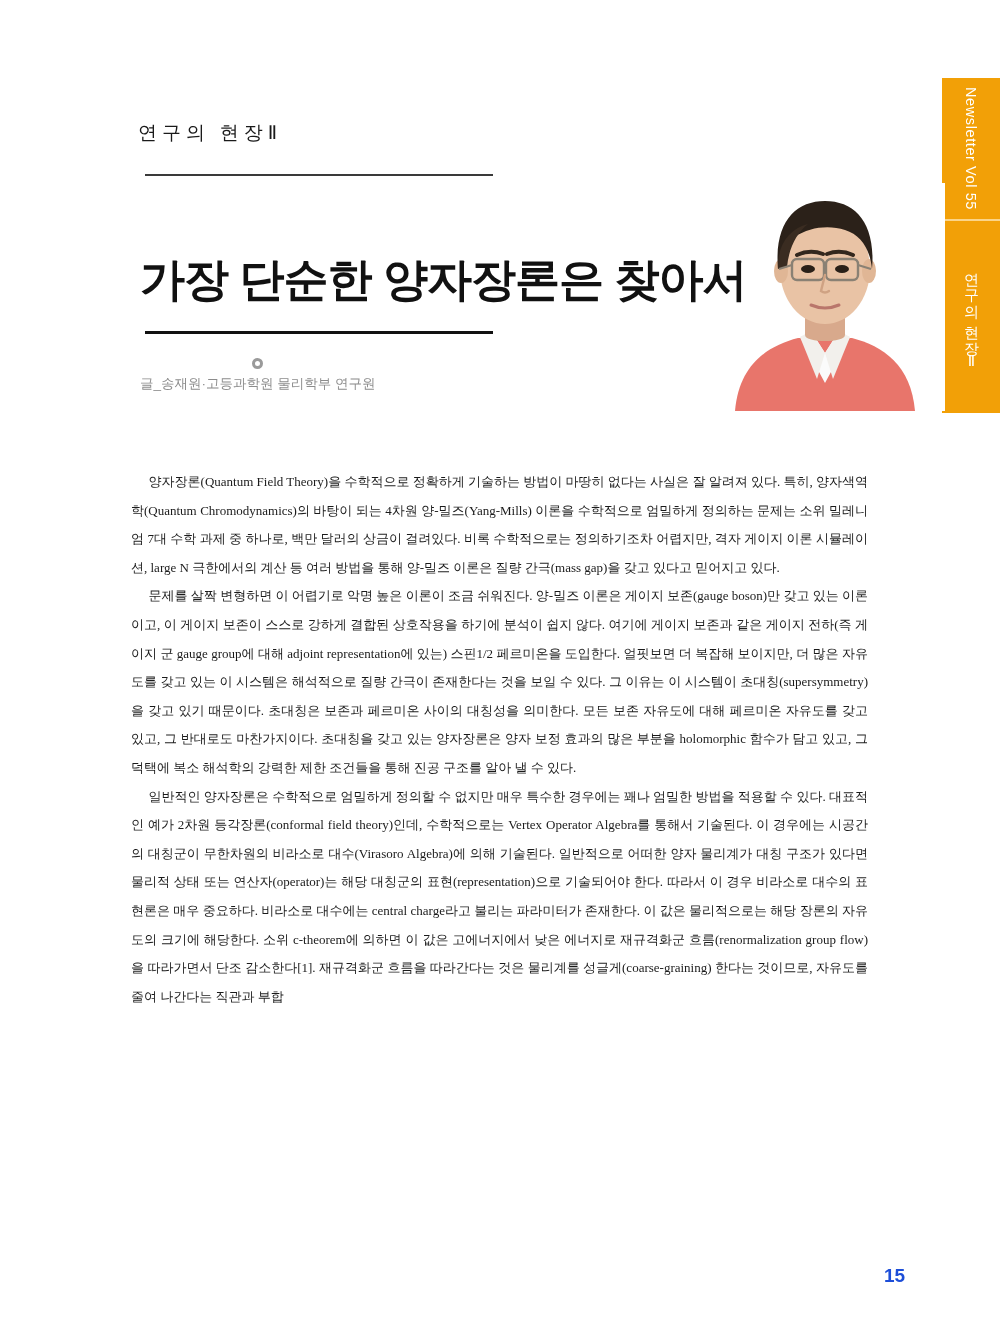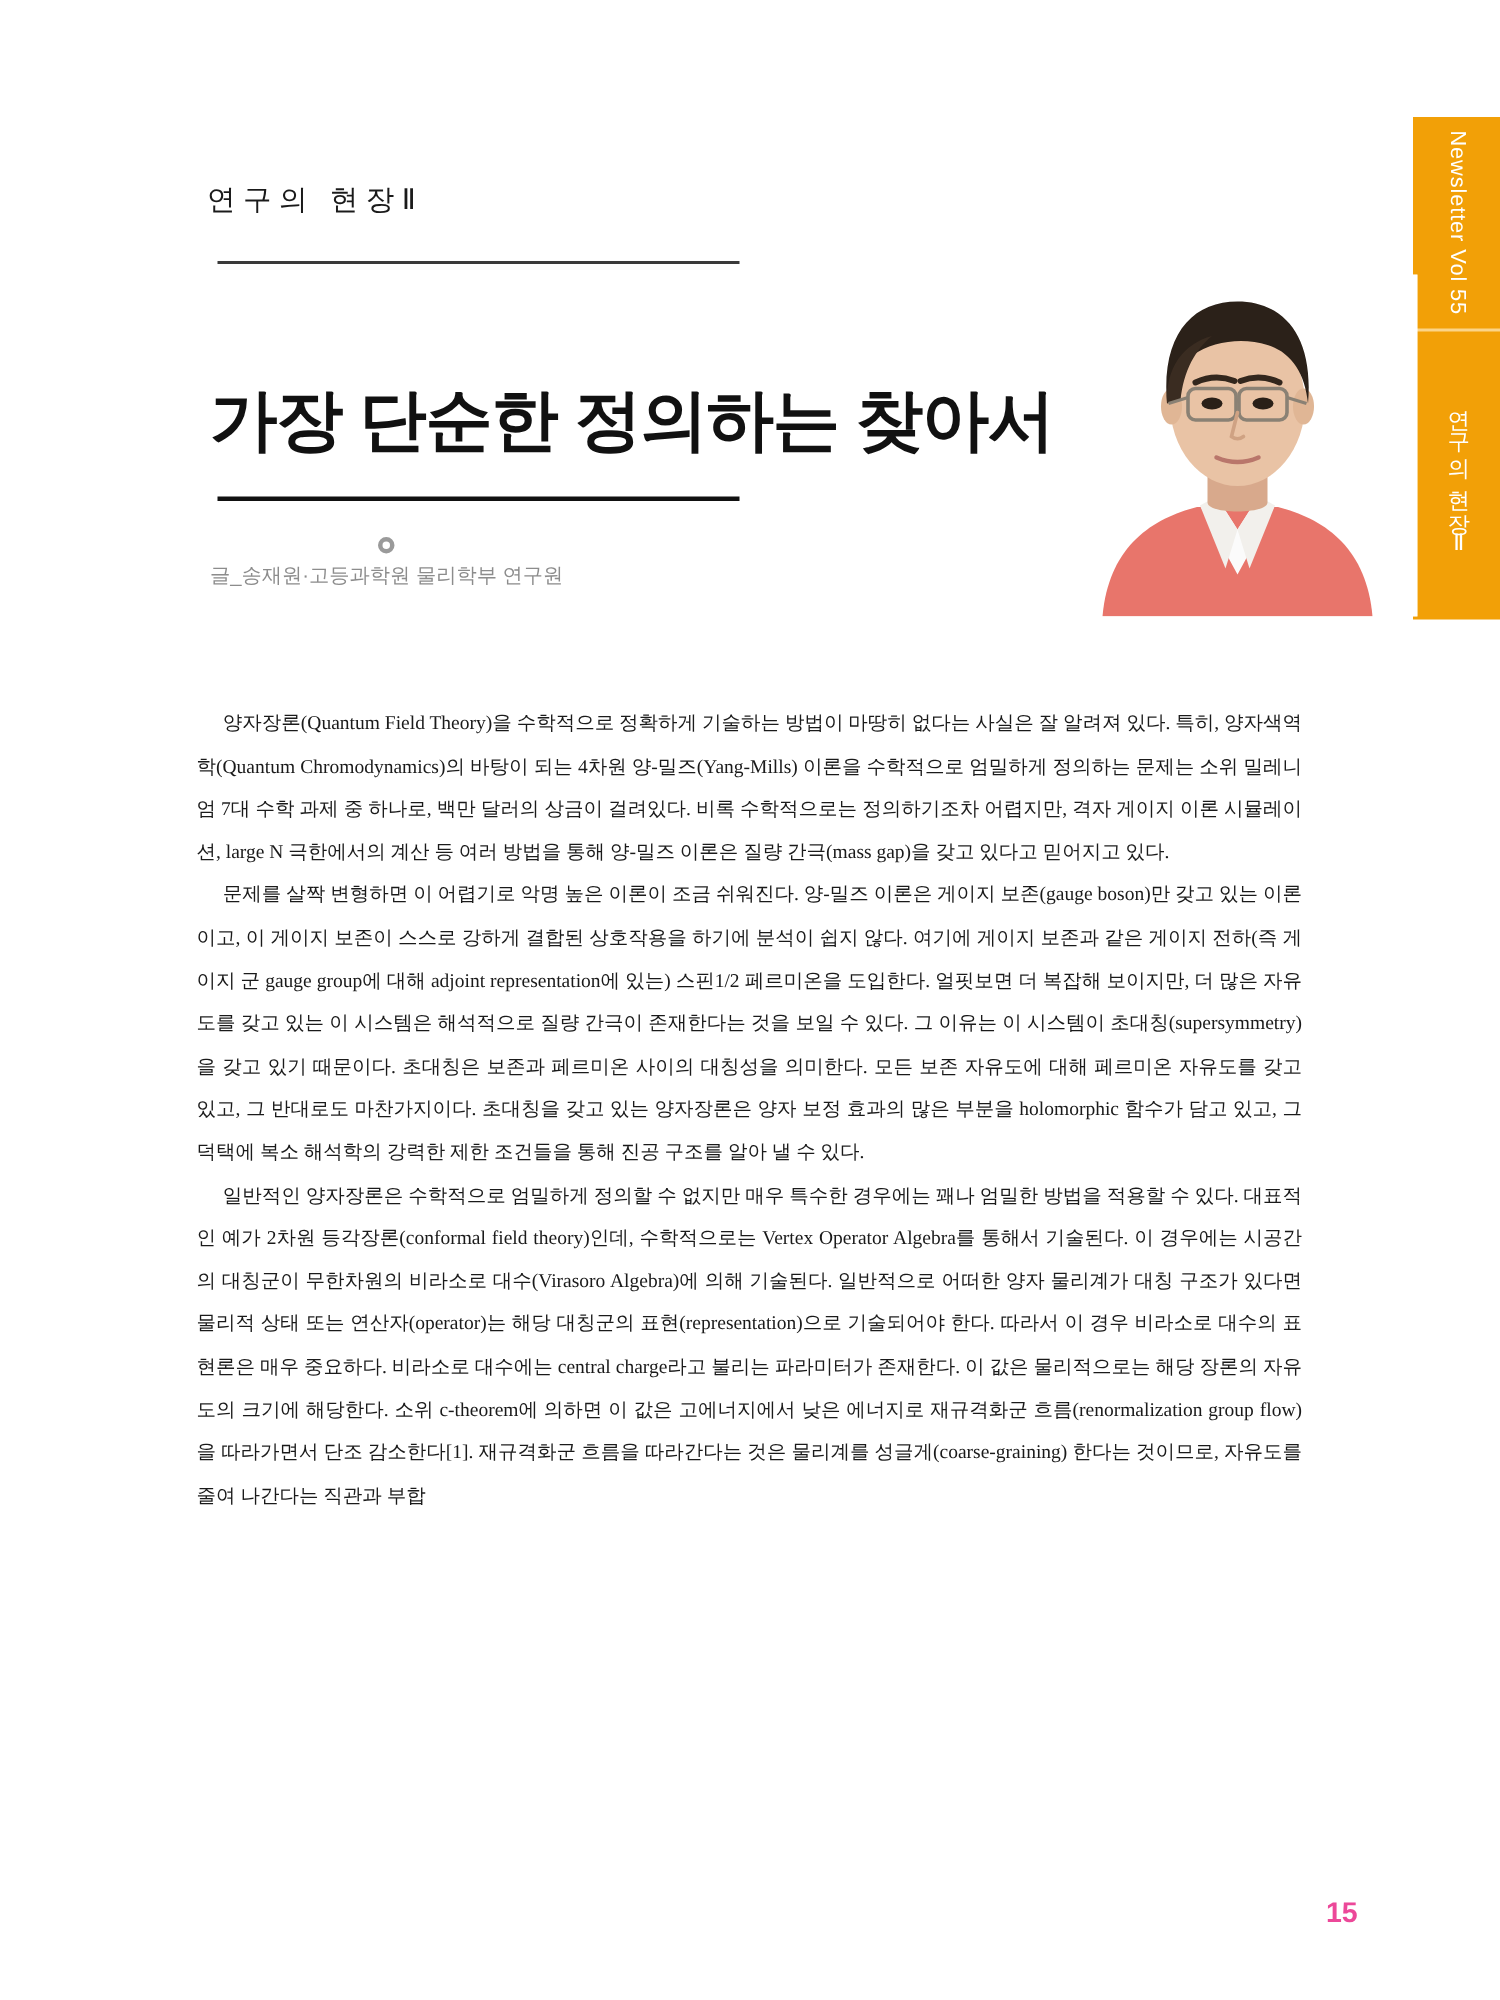--- a/index.html
+++ b/index.html
@@ -152,21 +152,21 @@
   }
 
   
   .page-number {
     position: absolute;
     left: 884px;
     top: 1265px;
     font-family: "Liberation Sans", sans-serif;
     font-weight: bold;
     font-size: 19px;
-    color: #ec4899;
+    color: #1d4ed8;
   }
 </style>
 </head>
 <body>
 
 <div class="side-tab">
   <div class="side-tab-seg side-tab-seg-top">
     <span class="vert-text">Newsletter Vol 55</span>
   </div>
   <div class="side-tab-divider"></div>
@@ -210,21 +210,21 @@
     <path d="M120 92 L116 108 q4 3 8 0" stroke="#cfa283" stroke-width="2.4" fill="none" stroke-linecap="round"></path>
 
     <path d="M106 122 q14 6 28 0" stroke="#b9766b" stroke-width="3" fill="none" stroke-linecap="round"></path>
   </svg>
 </div>
 
 <div class="kicker">연구의 현장Ⅱ</div>
 
 <div class="rule-top"></div>
 
-<h1 class="headline">가장 단순한 정의하는 찾아서</h1>
+<h1 class="headline">가장 단순한 양자장론은 찾아서</h1>
 
 <div class="rule-bottom"></div>
 
 <div class="byline">
   <span class="byline-bullet"></span>
   <span>글_송재원·고등과학원 물리학부 연구원</span>
 </div>
 
 <div class="body-copy">
   <p>양자장론(Quantum Field Theory)을 수학적으로 정확하게 기술하는 방법이 마땅히 없다는 사실은 잘 알려져 있다. 특히, 양자색역학(Quantum Chromodynamics)의 바탕이 되는 4차원 양-밀즈(Yang-Mills) 이론을 수학적으로 엄밀하게 정의하는 문제는 소위 밀레니엄 7대 수학 과제 중 하나로, 백만 달러의 상금이 걸려있다. 비록 수학적으로는 정의하기조차 어렵지만, 격자 게이지 이론 시뮬레이션, large N 극한에서의 계산 등 여러 방법을 통해 양-밀즈 이론은 질량 간극(mass gap)을 갖고 있다고 믿어지고 있다.</p>

